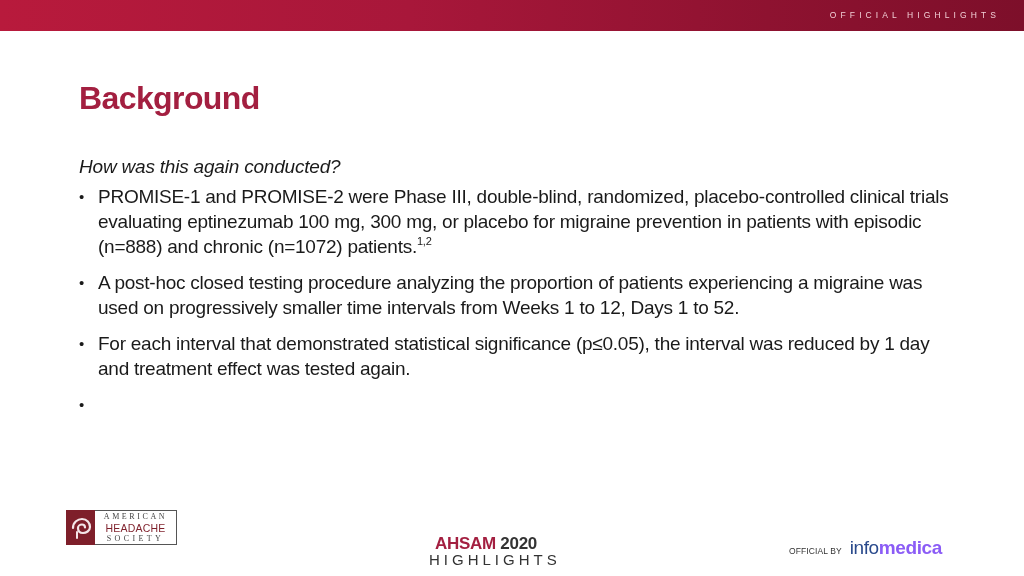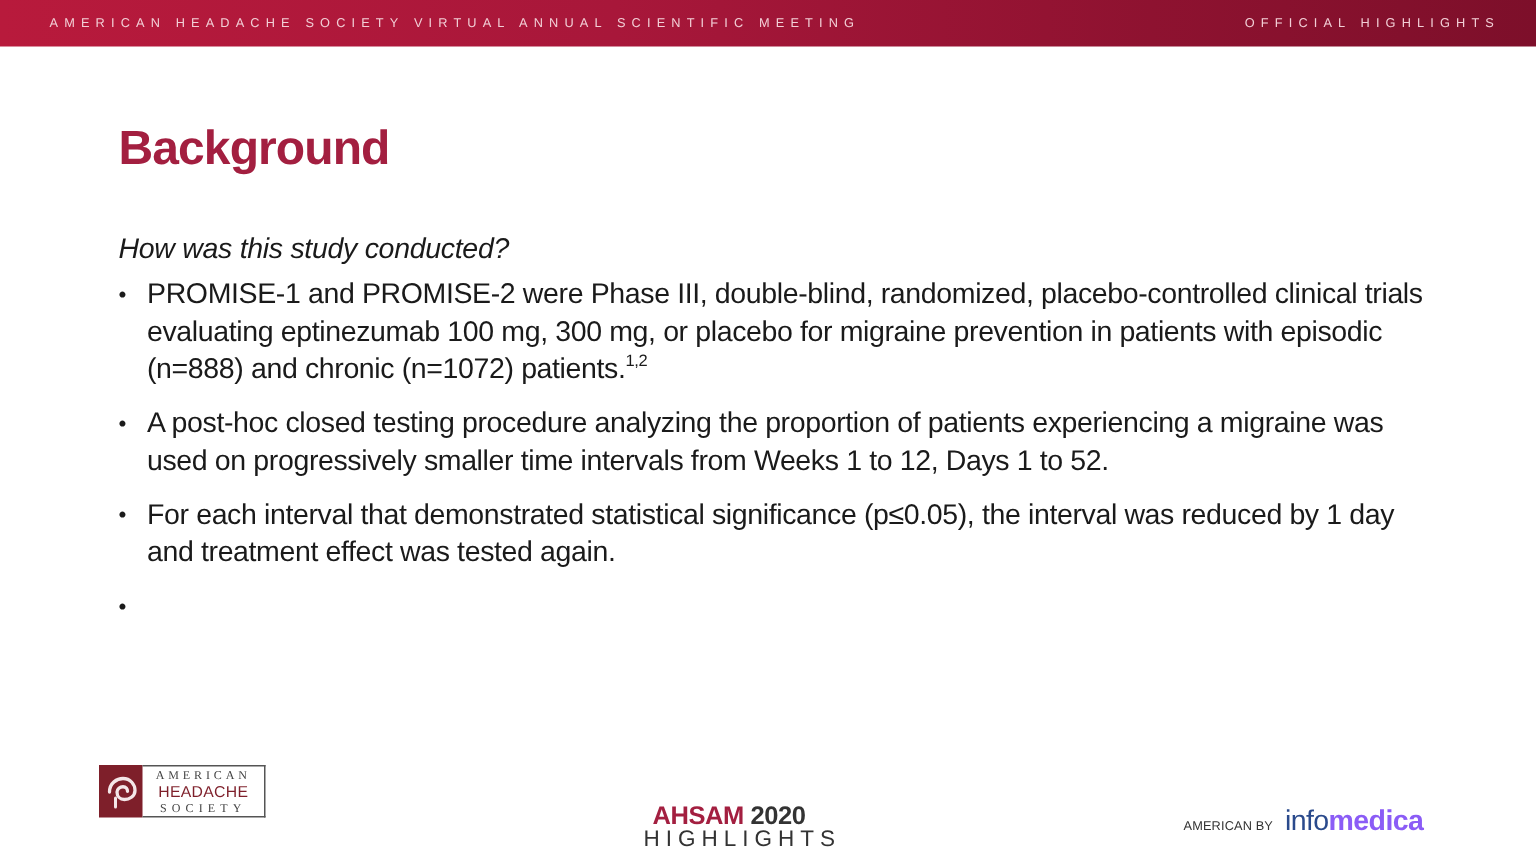--- a/index.html
+++ b/index.html
@@ -72,28 +72,27 @@
       position: absolute; left: 789px; top: 537px; display: flex; align-items: baseline; white-space: nowrap;
     }
     .footer-dev .by { font-size: 8.5px; color: #333; letter-spacing: 0.1px; margin-right: 8px; }
     .footer-dev .info { font-size: 19px; color: #2a4a8c; font-weight: normal; letter-spacing: -0.4px; }
     .footer-dev .medica { font-size: 19px; color: #8b5cf6; font-weight: bold; letter-spacing: -0.4px; }
   </style>
 </head>
 <body>
 
 <div class="top-bar">
-  <div class="left-title">AMERICAN HEADACHE SOCIETY VIRTUAL ANNUAL SCIENTIFIC MEETING</div>
   <div class="right-title">OFFICIAL HIGHLIGHTS</div>
 </div>
 
 <h1 class="page-title">Background</h1>
 
 <div class="content">
-  <div class="question">How was this study conducted?</div>
+  <div class="question">How was this again conducted?</div>
   <ul class="bullets">
     <li>
       <span class="dot">•</span>
       <span>PROMISE-1 and PROMISE-2 were Phase III, double-blind, randomized, placebo-controlled clinical trials evaluating eptinezumab 100 mg, 300 mg, or placebo for migraine prevention in patients with episodic (n=888) and chronic (n=1072) patients.</span><sup>1,2</sup>
     </li>
     <li>
       <span class="dot">•</span>
       <span>A post-hoc closed testing procedure analyzing the proportion of patients experiencing a migraine was used on progressively smaller time intervals from Weeks 1 to 12, Days 1 to 52.</span>
     </li>
     <li>
@@ -122,16 +121,16 @@
 
 <div class="footer-ahsam">
   <div class="main">
     <span class="red">AHSAM</span>
     <span class="gray">2020</span>
   </div>
   <div class="sub">HIGHLIGHTS</div>
 </div>
 
 <div class="footer-dev">
-  <span class="by">AMERICAN BY</span>
+  <span class="by">OFFICIAL BY</span>
   <span class="info">info</span>
     <span class="medica">medica</span>
 </div>
 
 </body></html>

